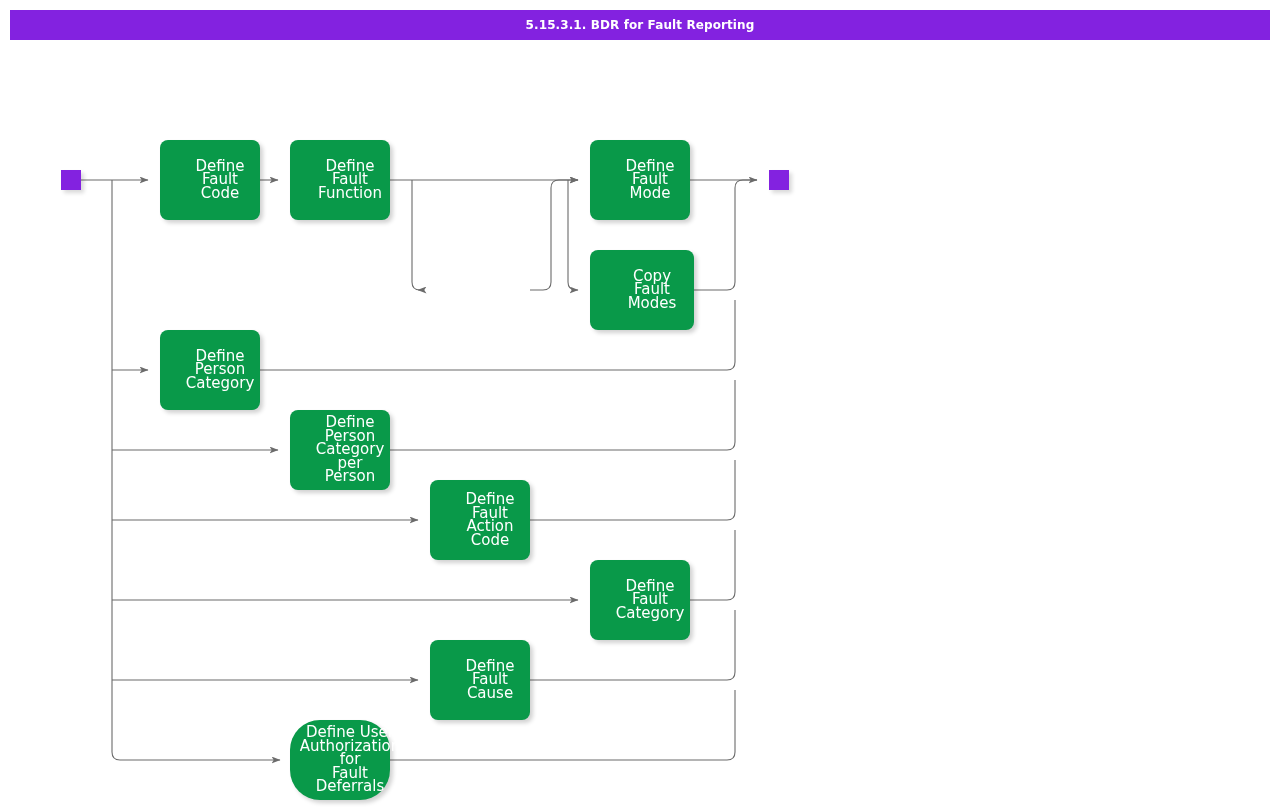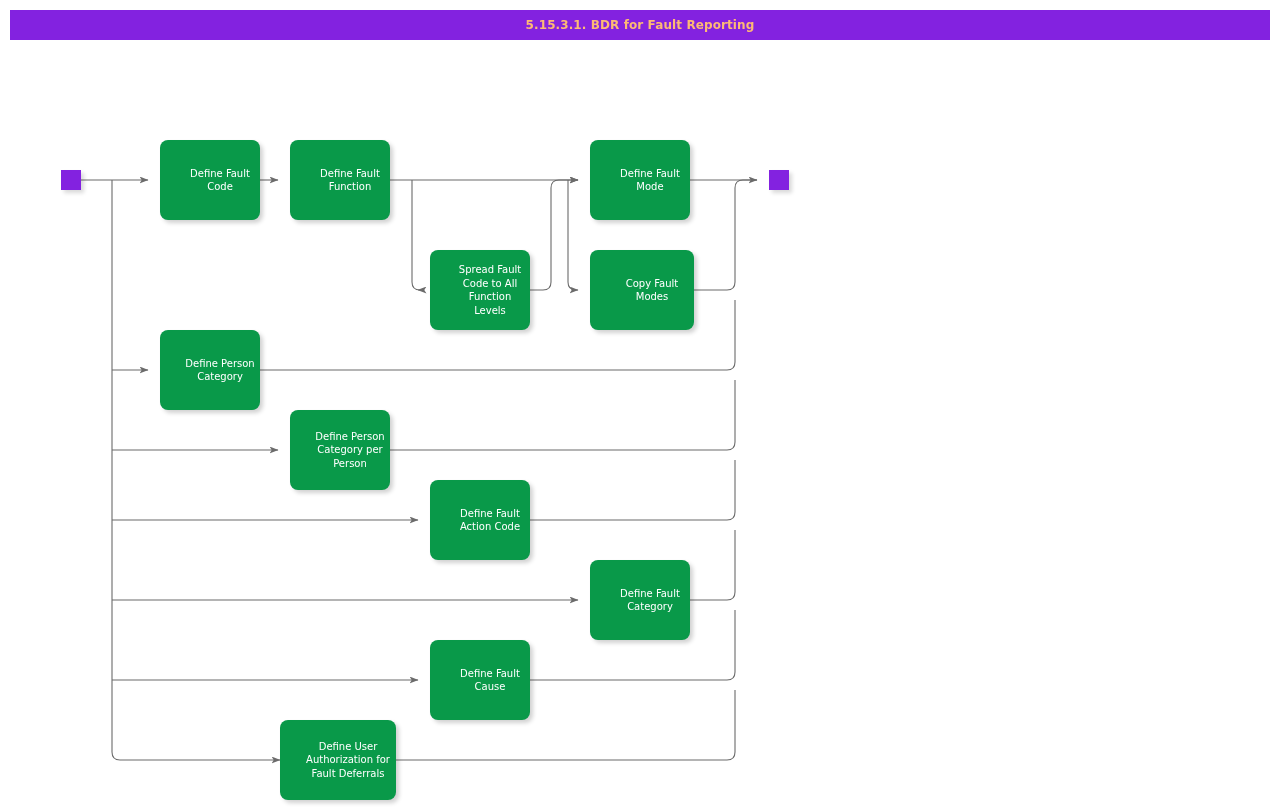--- a/index.html
+++ b/index.html
@@ -22,21 +22,21 @@
     left: 10px;
     top: 10px;
     width: 1260px;
     height: 30px;
     background: #8322e0;
     display: flex;
     align-items: center;
     justify-content: center;
   }
   #title-bar .title-text {
-    color: #fdba74;
+    color: #ffffff;
     font-size: 12px;
     font-weight: bold;
     font-family: "DejaVu Sans", "Liberation Sans", sans-serif;
     letter-spacing: 0.1px;
   }
 
   
   #diagram-canvas {
     position: absolute;
     left: 0;
@@ -59,21 +59,21 @@
     background: #099949;
     border-radius: 8px;
     box-shadow: 3px 3px 4px rgba(0,0,0,0.18);
     display: flex;
     align-items: center;
     justify-content: center;
     box-sizing: border-box;
   }
   .proc-node .node-label {
     color: #ffffff;
-    font-size: 10px;
+    font-size: 15px;
     line-height: 13.5px;
     text-align: center;
     font-family: "DejaVu Sans", "Liberation Sans", sans-serif;
     padding: 0 5px;
     white-space: pre-line;
     margin-left: 20px;
   }
 
   .terminal-node {
     position: absolute;
@@ -148,25 +148,20 @@
   <div class="proc-node" style="left:290px; top:140px; width:100px; height:80px;">
     <span class="node-label">Define Fault
 Function</span>
   </div>
 
   <div class="proc-node" style="left:590px; top:140px; width:100px; height:80px;">
     <span class="node-label">Define Fault
 Mode</span>
   </div>
 
-  <div class="proc-node" style="left:430px; top:250px; width:100px; height:80px;">
-    <span class="node-label">Spread Fault
-Code to All
-Function Levels</span>
-  </div>
 
   <div class="proc-node" style="left:590px; top:250px; width:104px; height:80px;">
     <span class="node-label">Copy Fault
 Modes</span>
   </div>
 
   <div class="proc-node" style="left:160px; top:330px; width:100px; height:80px;">
     <span class="node-label">Define Person
 Category</span>
   </div>
@@ -185,19 +180,19 @@
   <div class="proc-node" style="left:590px; top:560px; width:100px; height:80px;">
     <span class="node-label">Define Fault
 Category</span>
   </div>
 
   <div class="proc-node" style="left:430px; top:640px; width:100px; height:80px;">
     <span class="node-label">Define Fault
 Cause</span>
   </div>
 
-  <div class="proc-node" style="left:280px; top:720px; width:116px; height:80px;">
+  <div class="proc-node" style="left:290px; top:720px; width:100px; height:80px;border-radius:30px;">
     <span class="node-label">Define User
 Authorization for
 Fault Deferrals</span>
   </div>
 
 </div>
 
 </body></html>

